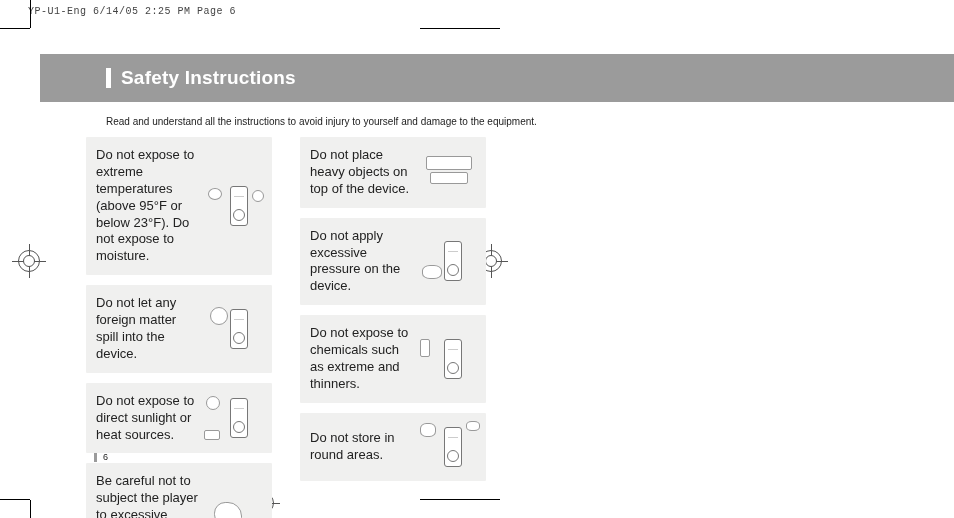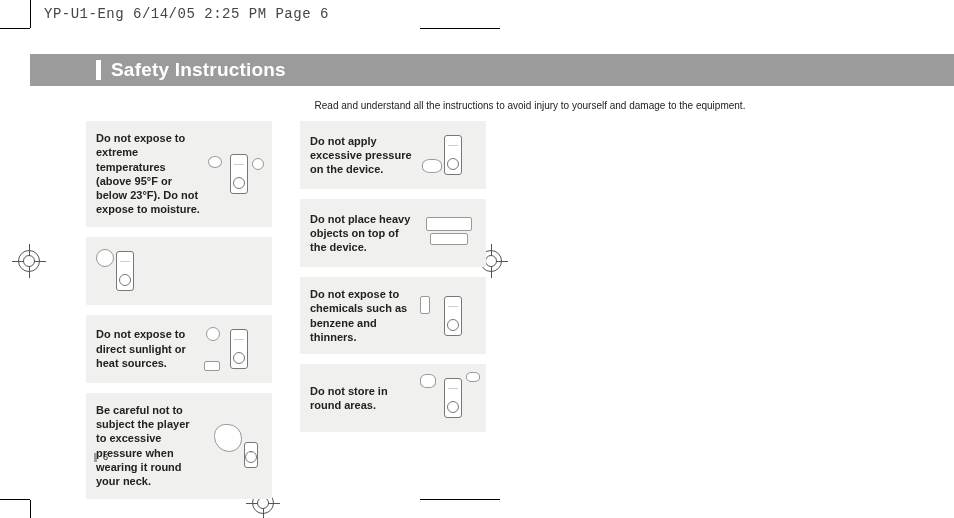--- a/index.html
+++ b/index.html
@@ -7,22 +7,22 @@
     width: 954px;
     height: 518px;
     background: #fff;
     font-family: Arial, Helvetica, sans-serif;
     position: relative;
     overflow: hidden;
   }
   .print-header {
     position: absolute;
     top: 6px;
-    left: 44px;
-    font-size: 14px;
+    left: 28px;
+    font-size: 10px;
     color: #444;
     font-family: "Courier New", monospace;
     letter-spacing: 0.5px;
   }
   .crop-line-h {
     position: absolute;
     height: 1px;
     background: #000;
   }
   .crop-line-v {
@@ -40,23 +40,23 @@
 
   .page {
     position: absolute;
     top: 28px;
     left: 30px;
     right: 0;
     bottom: 18px;
   }
 
   .title-bar {
-    margin: 26px 0 0 0;
+    margin: 26px 0 0 10px;
     background: #9b9b9b;
-    height: 32px;
+    height: 48px;
     display: flex;
     align-items: center;
   }
   .title-bar .accent {
     width: 5px;
     height: 20px;
     background: #fff;
     margin-left: 66px;
     margin-right: 10px;
   }
@@ -64,21 +64,20 @@
     color: #fff;
     font-size: 19px;
     font-weight: bold;
     letter-spacing: 0.2px;
   }
 
   .intro {
     font-size: 10px;
     color: #222;
     margin: 14px 0 10px 76px;
-    text-align: center;
   }
 
   .columns {
     display: flex;
     margin-left: 56px;
     gap: 28px;
   }
   .col {
     width: 186px;
     display: flex;
@@ -90,25 +89,24 @@
     background: #f0f0ef;
     border-radius: 1px;
     min-height: 56px;
     padding: 10px 10px;
     display: flex;
     align-items: center;
     gap: 8px;
     position: relative;
   }
   .card-text {
-    font-size: 11px;
+    font-size: 13px;
     line-height: 1.3;
     color: #222;
     flex: 1;
-    font-weight: bold;
   }
   .card-illus {
     width: 52px;
     height: 48px;
     flex: 0 0 52px;
     position: relative;
   }
   .device {
     position: absolute;
     right: 14px;
@@ -260,20 +258,21 @@
     <div class="col">
       <div class="card">
         <div class="card-text">Do not expose to extreme temperatures (above 95°F or below 23°F). Do not expose to moisture.</div>
         <div class="card-illus">
           <div class="device"></div>
           <div class="doodle" style="left:-2px;top:6px;width:14px;height:12px;"></div>
           <div class="doodle" style="right:-2px;top:8px;width:12px;height:12px;"></div>
         </div>
       </div>
       <div class="card">
+        <div class="card-text">Do not let any foreign matter spill into the device.</div>
         <div class="card-illus">
           <div class="device"></div>
           <div class="doodle" style="left:0;top:2px;width:18px;height:18px;"></div>
         </div>
       </div>
       <div class="card">
         <div class="card-text">Do not expose to direct sunlight or heat sources.</div>
         <div class="card-illus">
           <div class="device"></div>
           <div class="doodle" style="left:-4px;top:2px;width:14px;height:14px;"></div>
@@ -284,35 +283,35 @@
         <div class="card-text">Be careful not to subject the player to excessive pressure when wearing it round your neck.</div>
         <div class="card-illus">
           <div class="doodle" style="left:4px;top:2px;width:28px;height:28px;border-radius:40% 50% 45% 55%;"></div>
           <div class="device" style="right:4px;top:20px;height:26px;width:14px;"></div>
         </div>
       </div>
     </div>
 
     <div class="col">
       <div class="card">
-        <div class="card-text">Do not apply excessive pressure on the device.</div>
-        <div class="card-illus">
-          <div class="device"></div>
-          <div class="doodle" style="left:-2px;bottom:6px;width:20px;height:14px;border-radius:40%;"></div>
-        </div>
-      </div>
-      <div class="card">
         <div class="card-text">Do not place heavy objects on top of the device.</div>
         <div class="card-illus">
           <div class="doodle" style="left:2px;top:8px;width:46px;height:14px;border-radius:2px;"></div>
           <div class="doodle" style="left:6px;top:24px;width:38px;height:12px;border-radius:2px;"></div>
         </div>
       </div>
       <div class="card">
-        <div class="card-text">Do not expose to chemicals such as benzene and thinners.</div>
+        <div class="card-text">Do not apply excessive pressure on the device.</div>
+        <div class="card-illus">
+          <div class="device"></div>
+          <div class="doodle" style="left:-2px;bottom:6px;width:20px;height:14px;border-radius:40%;"></div>
+        </div>
+      </div>
+      <div class="card">
+        <div class="card-text">Do not expose to chemicals such as extreme and thinners.</div>
         <div class="card-illus">
           <div class="device"></div>
           <div class="doodle" style="left:-4px;top:4px;width:10px;height:18px;border-radius:2px;"></div>
         </div>
       </div>
       <div class="card">
         <div class="card-text">Do not store in round areas.</div>
         <div class="card-illus">
           <div class="device"></div>
           <div class="doodle" style="left:-4px;top:0;width:16px;height:14px;border-radius:40%;"></div>

